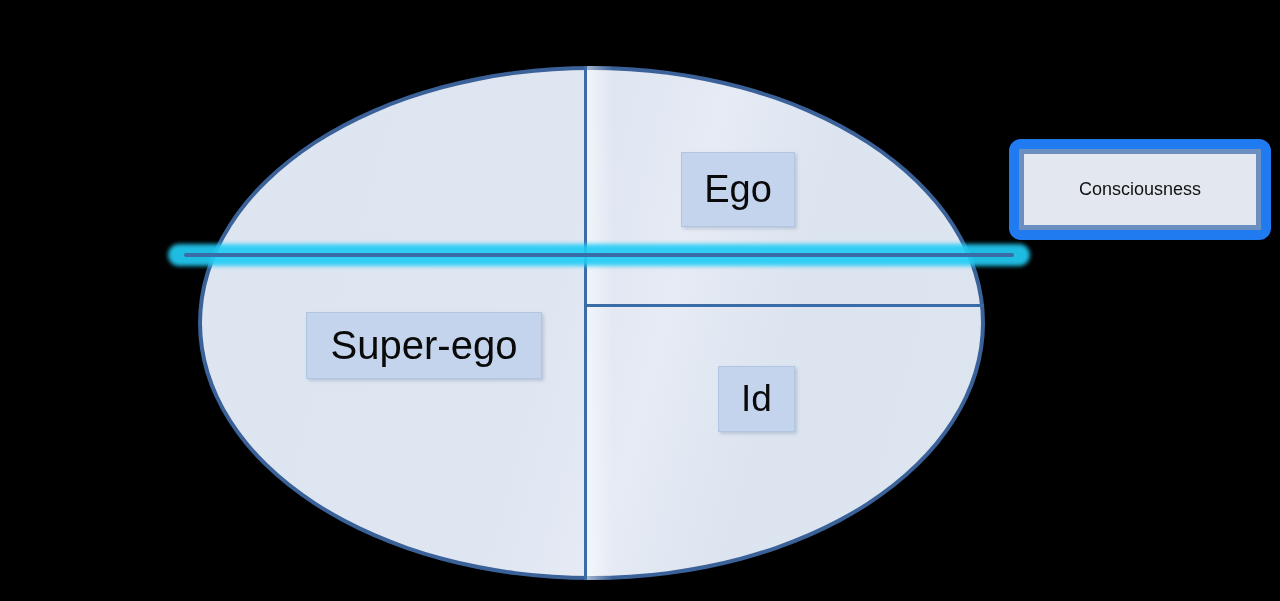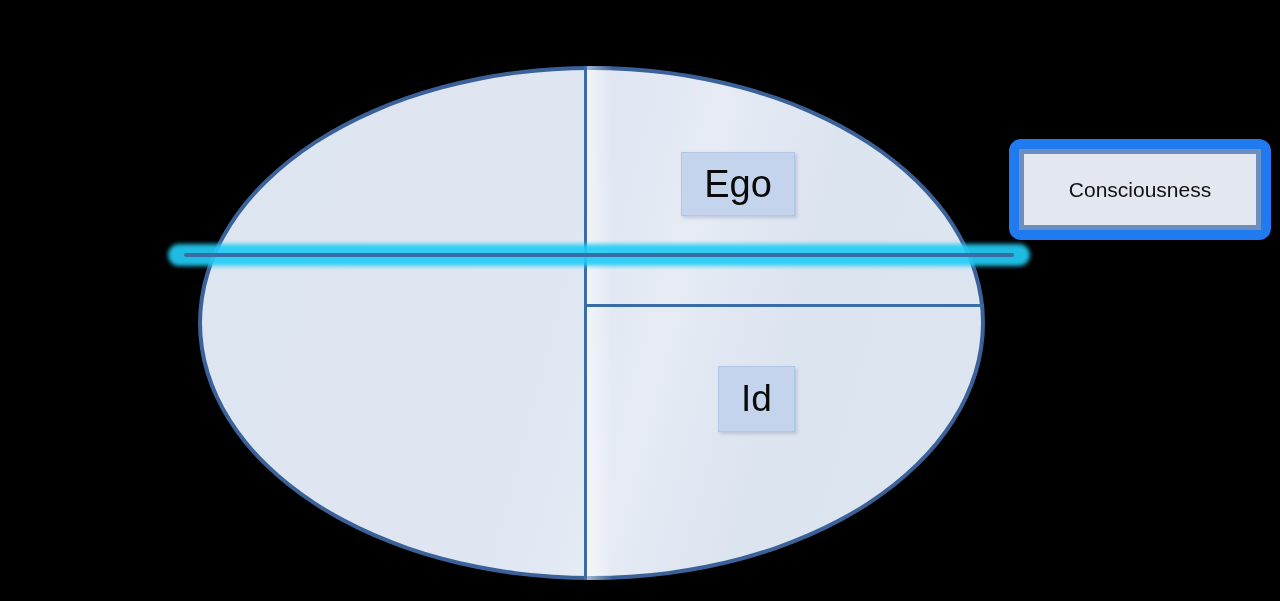--- a/index.html
+++ b/index.html
@@ -112,21 +112,21 @@
     display: flex;
     align-items: center;
     justify-content: center;
     color: #0a0a0a;
     box-sizing: border-box;
   }
   .region-label.ego {
     left: 681px;
     top: 152px;
     width: 114px;
-    height: 64px;
+    height: 75px;
     font-size: 38px;
   }
   .region-label.superego {
     left: 306px;
     top: 312px;
     width: 236px;
     height: 67px;
     font-size: 40px;
   }
   .region-label.id {
@@ -152,21 +152,21 @@
   .callout-inner {
     width: 100%;
     height: 100%;
     background: #e3e8f0;
     border: 5px solid #6b8fc0;
     box-sizing: border-box;
     display: flex;
     align-items: center;
     justify-content: center;
     color: #111111;
-    font-size: 21px;
+    font-size: 18px;
   }
 </style>
 </head>
 <body>
 
 <div id="stage">
 
   <div class="psyche-ellipse"></div>
 
   <div class="ellipse-clip">
@@ -177,20 +177,23 @@
 
   <div class="threshold-line">
     <div class="threshold-glow"></div>
     <div class="threshold-core"></div>
   </div>
 
   <div class="region-label ego">
     <span>Ego</span>
   </div>
 
+  <div class="region-label superego">
+    <span>Super-ego</span>
+  </div>
 
   <div class="region-label id">
     <span>Id</span>
   </div>
 
   <div class="callout-box">
     <div class="callout-inner">
       <span>Consciousness</span>
     </div>
   </div>

